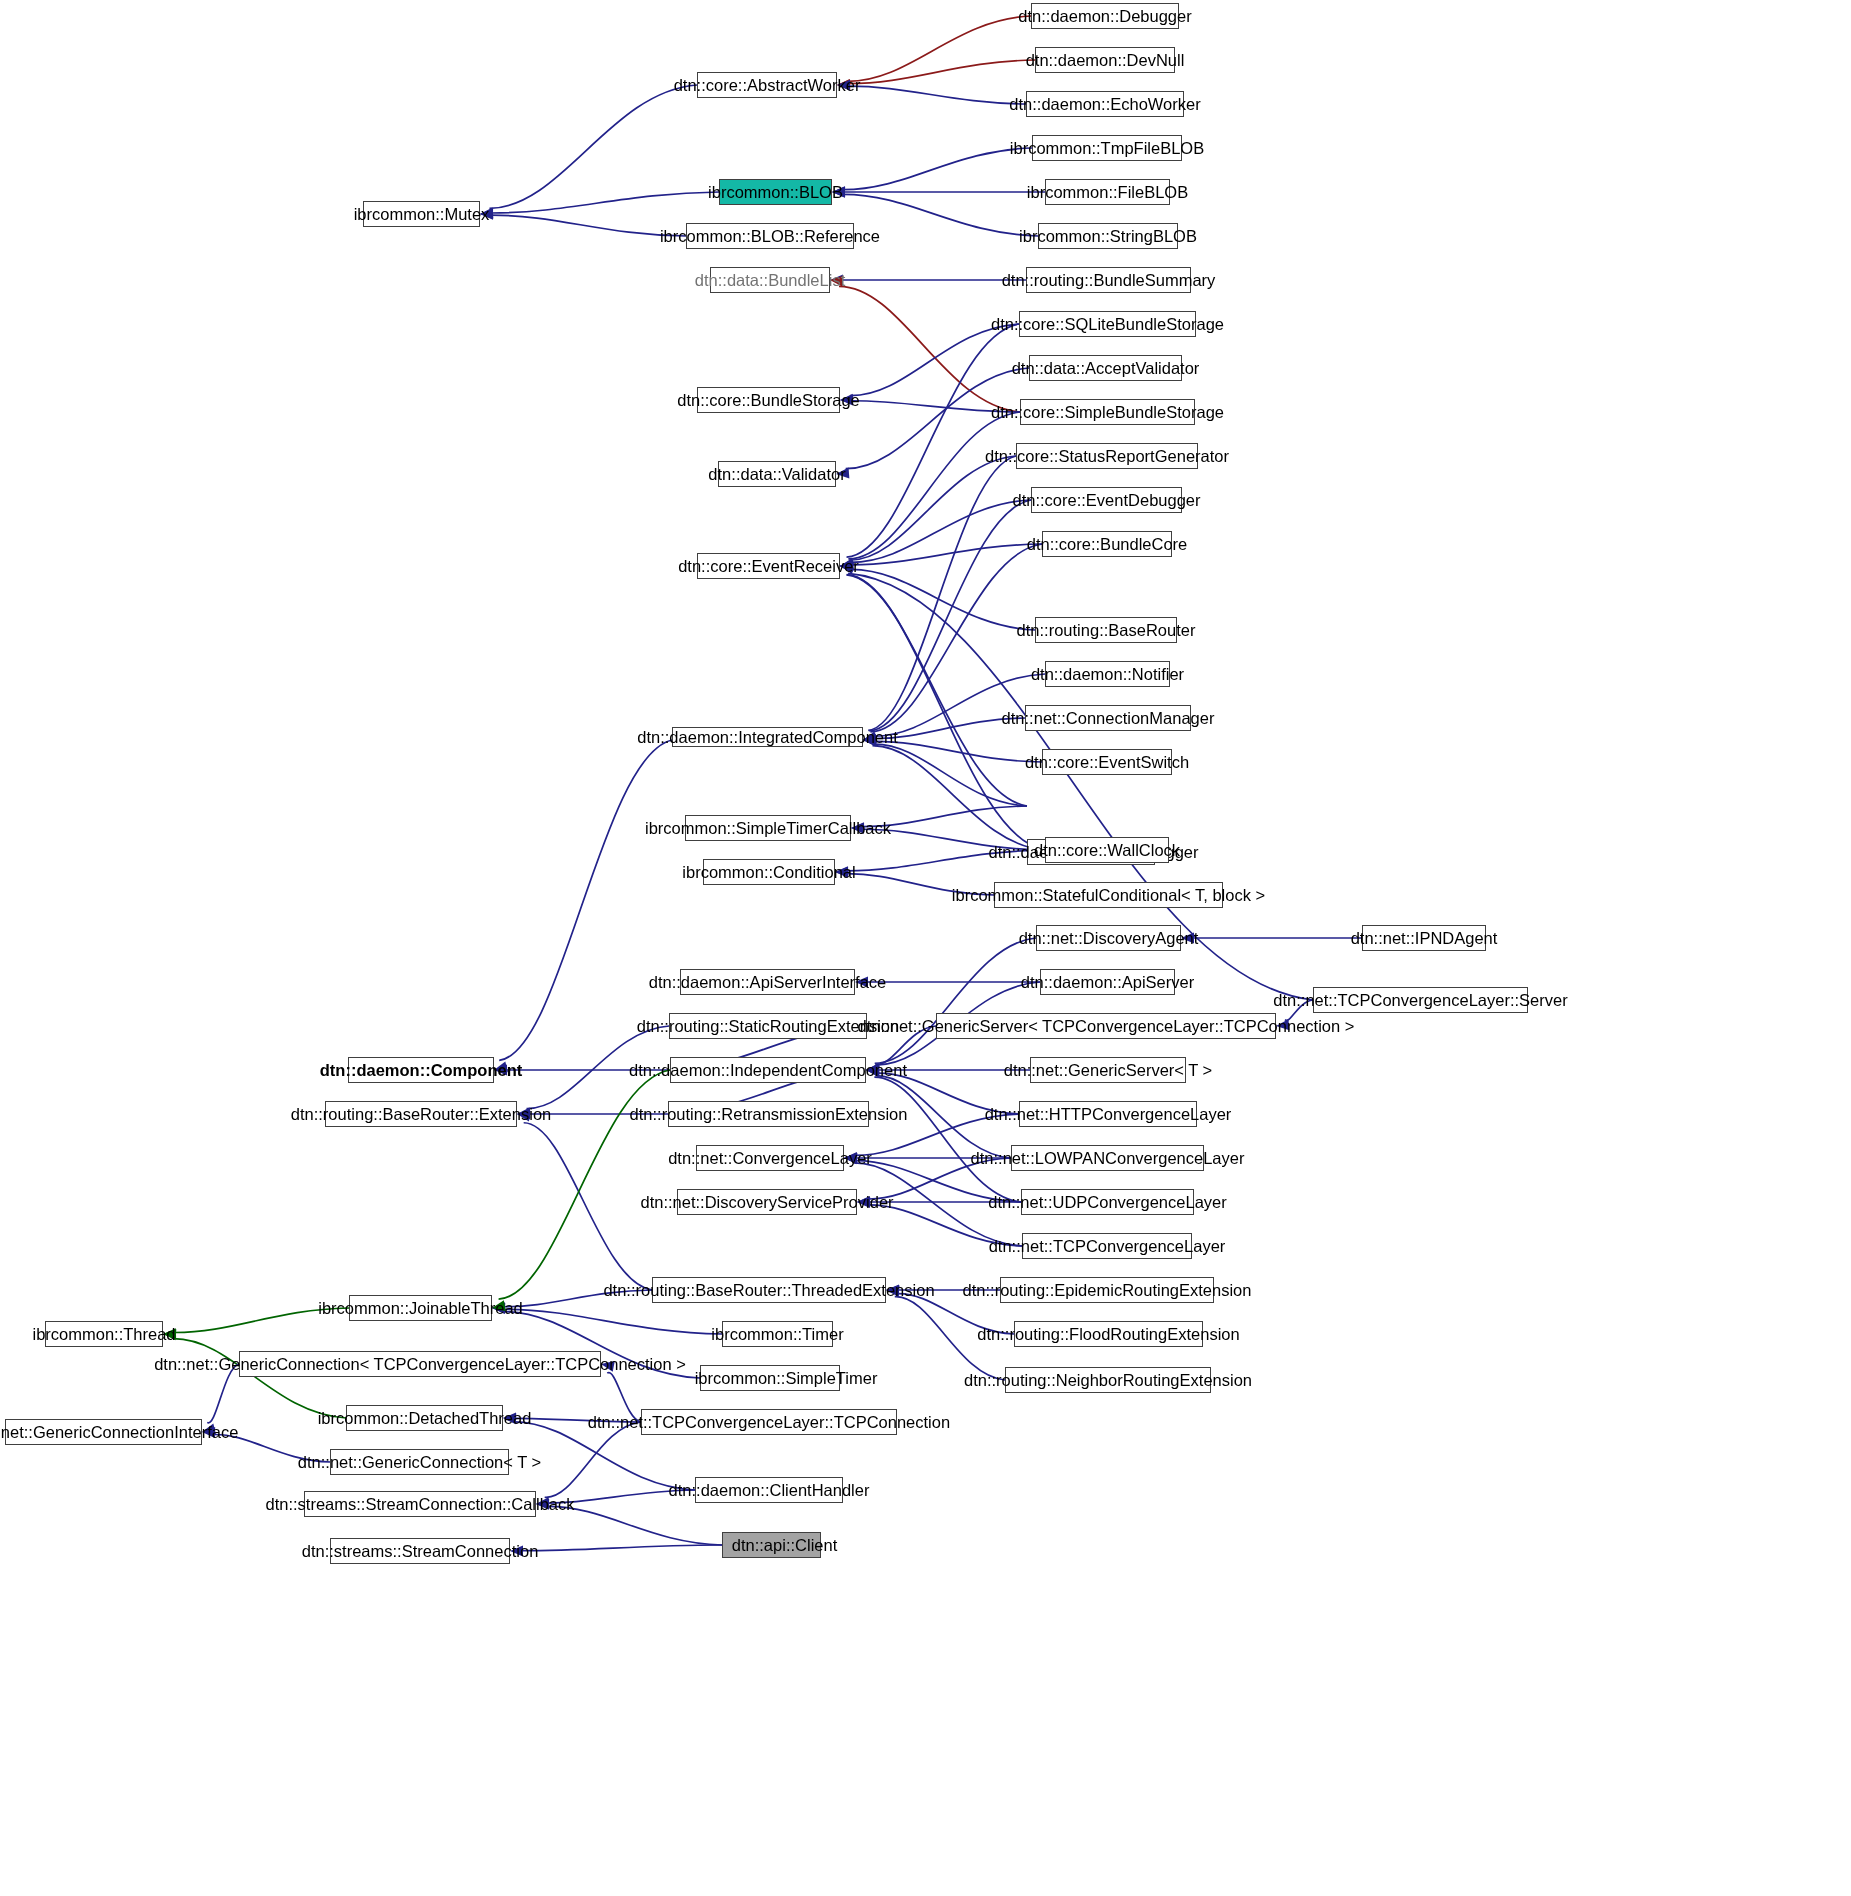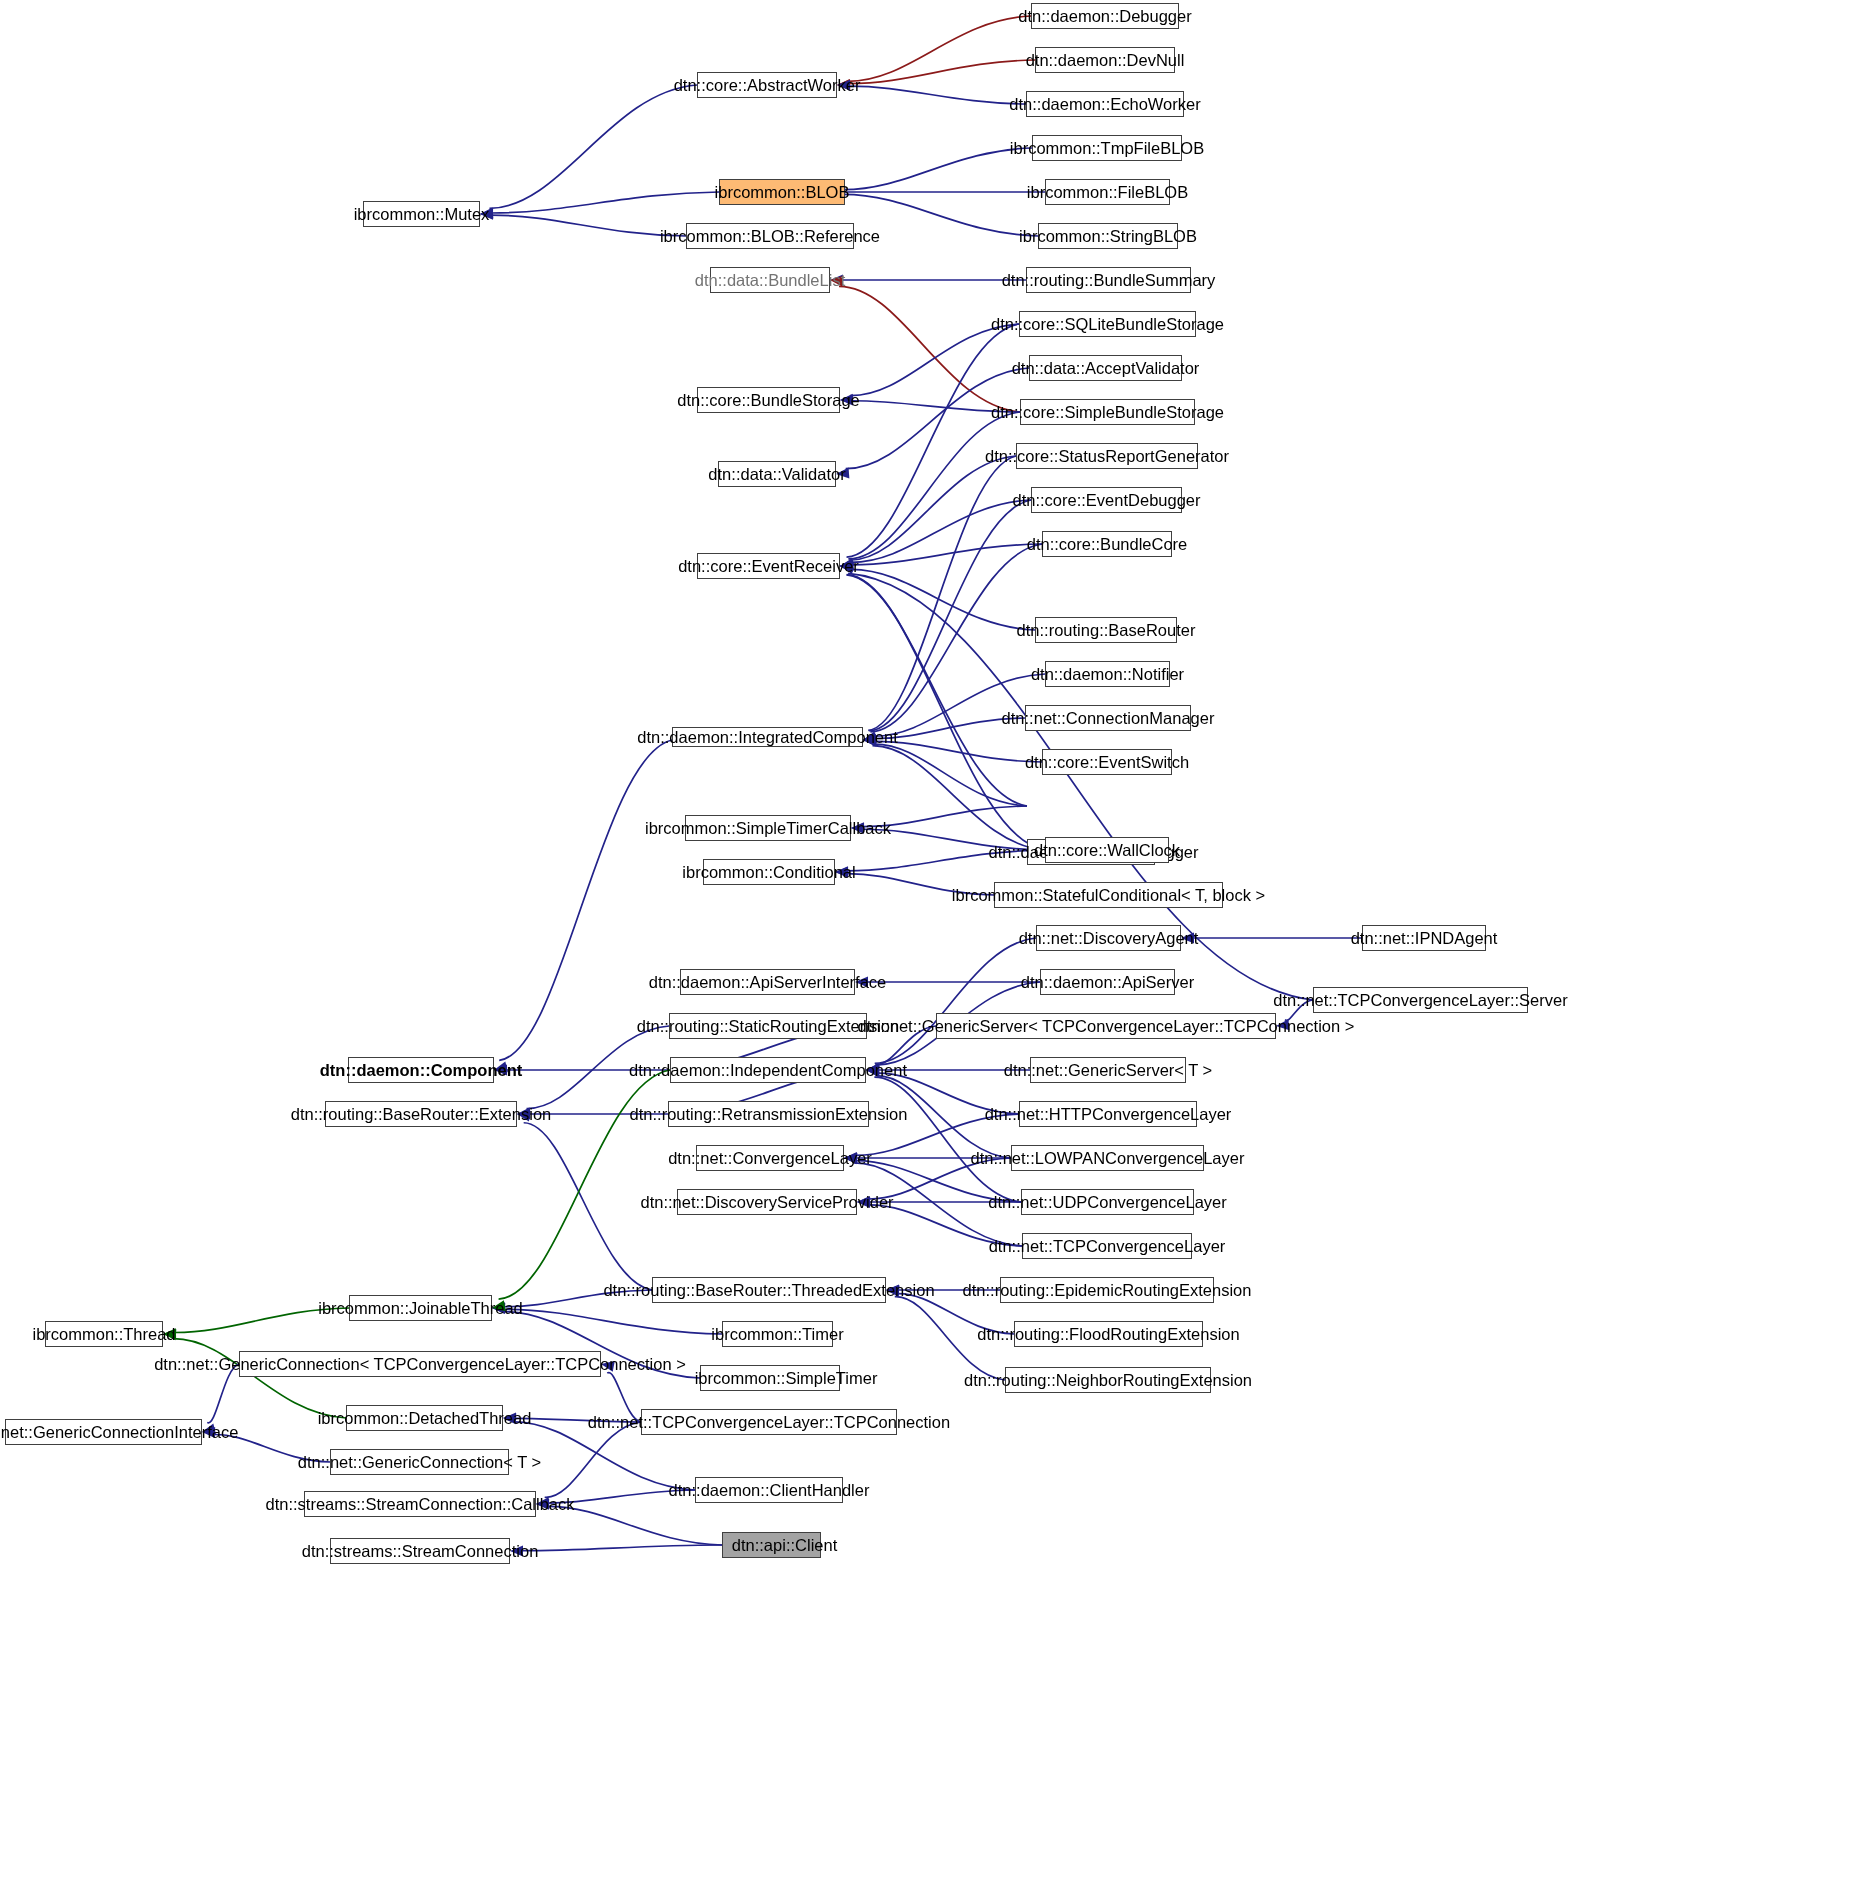--- a/index.html
+++ b/index.html
@@ -180,21 +180,21 @@
     </div>
     <div class="node" style="left: 1035px; top: 47px; width: 140px; height: 26px; border-color: rgb(64, 64, 64); background: rgb(255, 255, 255); color: rgb(0, 0, 0);">
       <span>dtn::daemon::DevNull</span>
     </div>
     <div class="node" style="left: 1026px; top: 91px; width: 158px; height: 26px; border-color: rgb(64, 64, 64); background: rgb(255, 255, 255); color: rgb(0, 0, 0);">
       <span>dtn::daemon::EchoWorker</span>
     </div>
     <div class="node" style="left: 363px; top: 201px; width: 117px; height: 26px; border-color: rgb(64, 64, 64); background: rgb(255, 255, 255); color: rgb(0, 0, 0);">
       <span>ibrcommon::Mutex</span>
     </div>
-    <div class="node" style="left: 719px; top: 179px; width: 126px; height: 26px; border-color: rgb(64, 64, 64); background: #fdba74; color: rgb(0, 0, 0);">
+    <div class="node" style="left: 719px; top: 179px; width: 113px; height: 26px; border-color: rgb(64, 64, 64); background: #14b8a6; color: rgb(0, 0, 0);">
       <span>ibrcommon::BLOB</span>
     </div>
     <div class="node" style="left: 1032px; top: 135px; width: 150px; height: 26px; border-color: rgb(64, 64, 64); background: rgb(255, 255, 255); color: rgb(0, 0, 0);">
       <span>ibrcommon::TmpFileBLOB</span>
     </div>
     <div class="node" style="left: 1045px; top: 179px; width: 125px; height: 26px; border-color: rgb(64, 64, 64); background: rgb(255, 255, 255); color: rgb(0, 0, 0);">
       <span>ibrcommon::FileBLOB</span>
     </div>
     <div class="node" style="left: 1038px; top: 223px; width: 140px; height: 26px; border-color: rgb(64, 64, 64); background: rgb(255, 255, 255); color: rgb(0, 0, 0);">
       <span>ibrcommon::StringBLOB</span>

